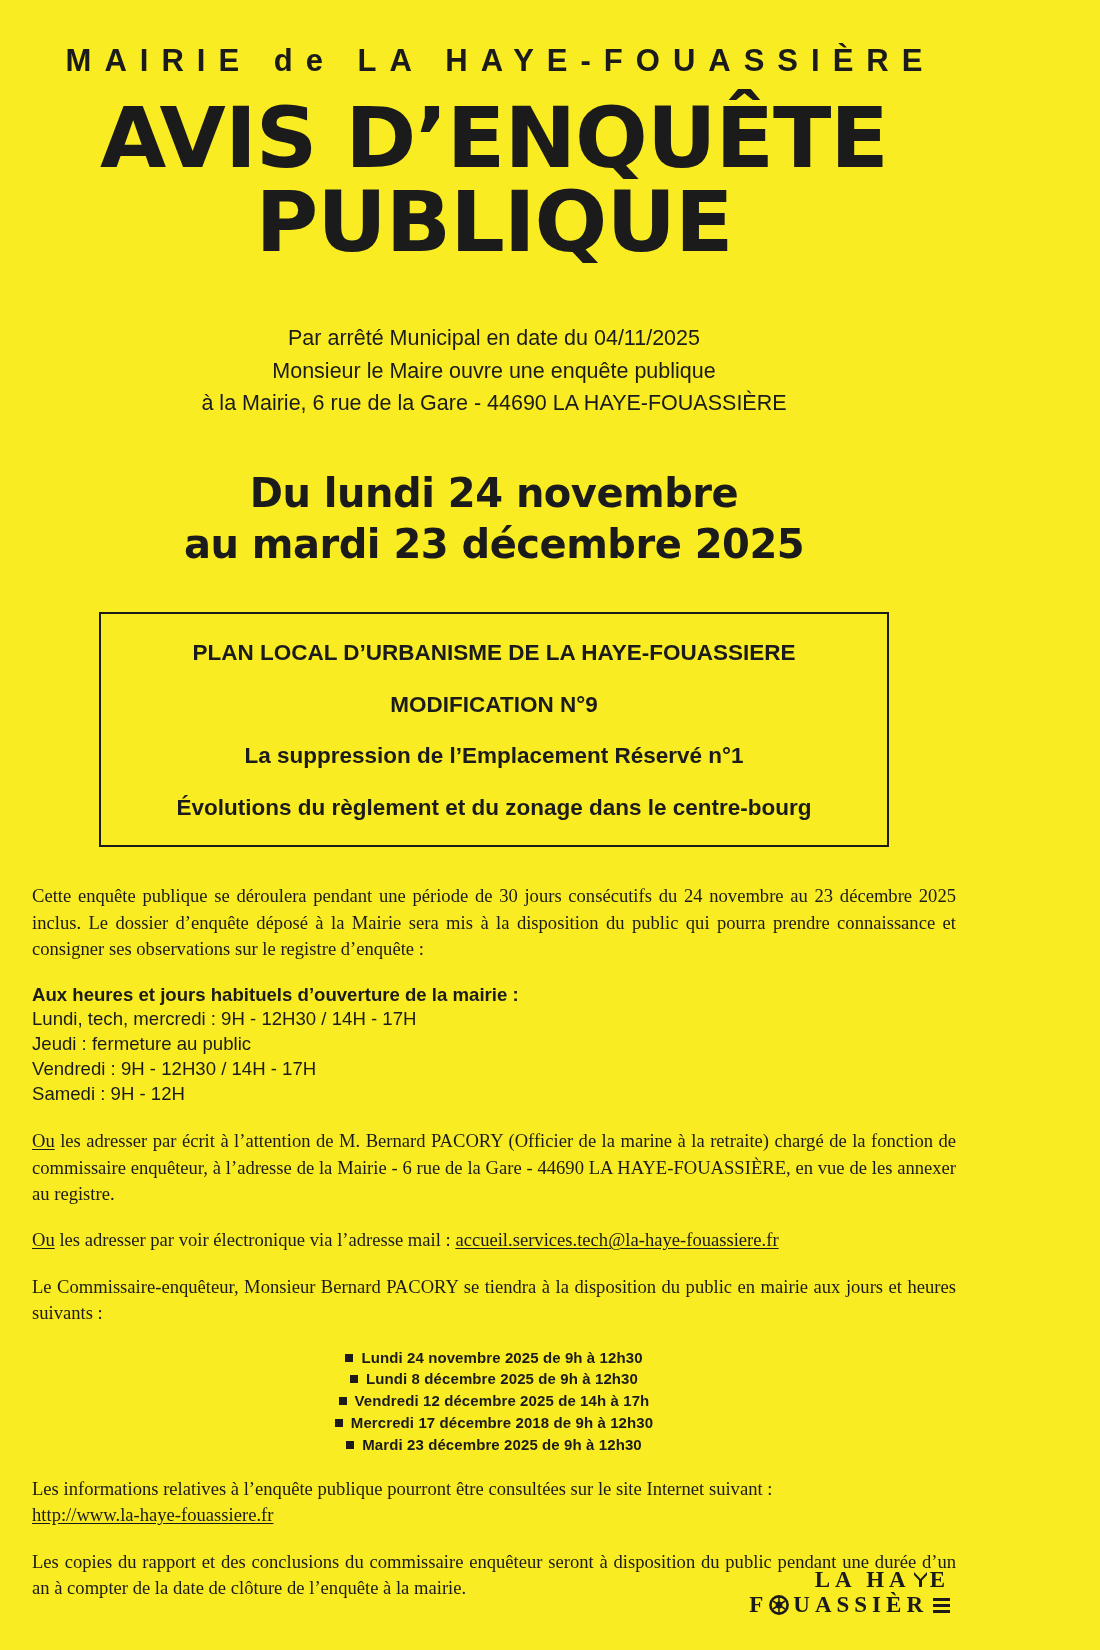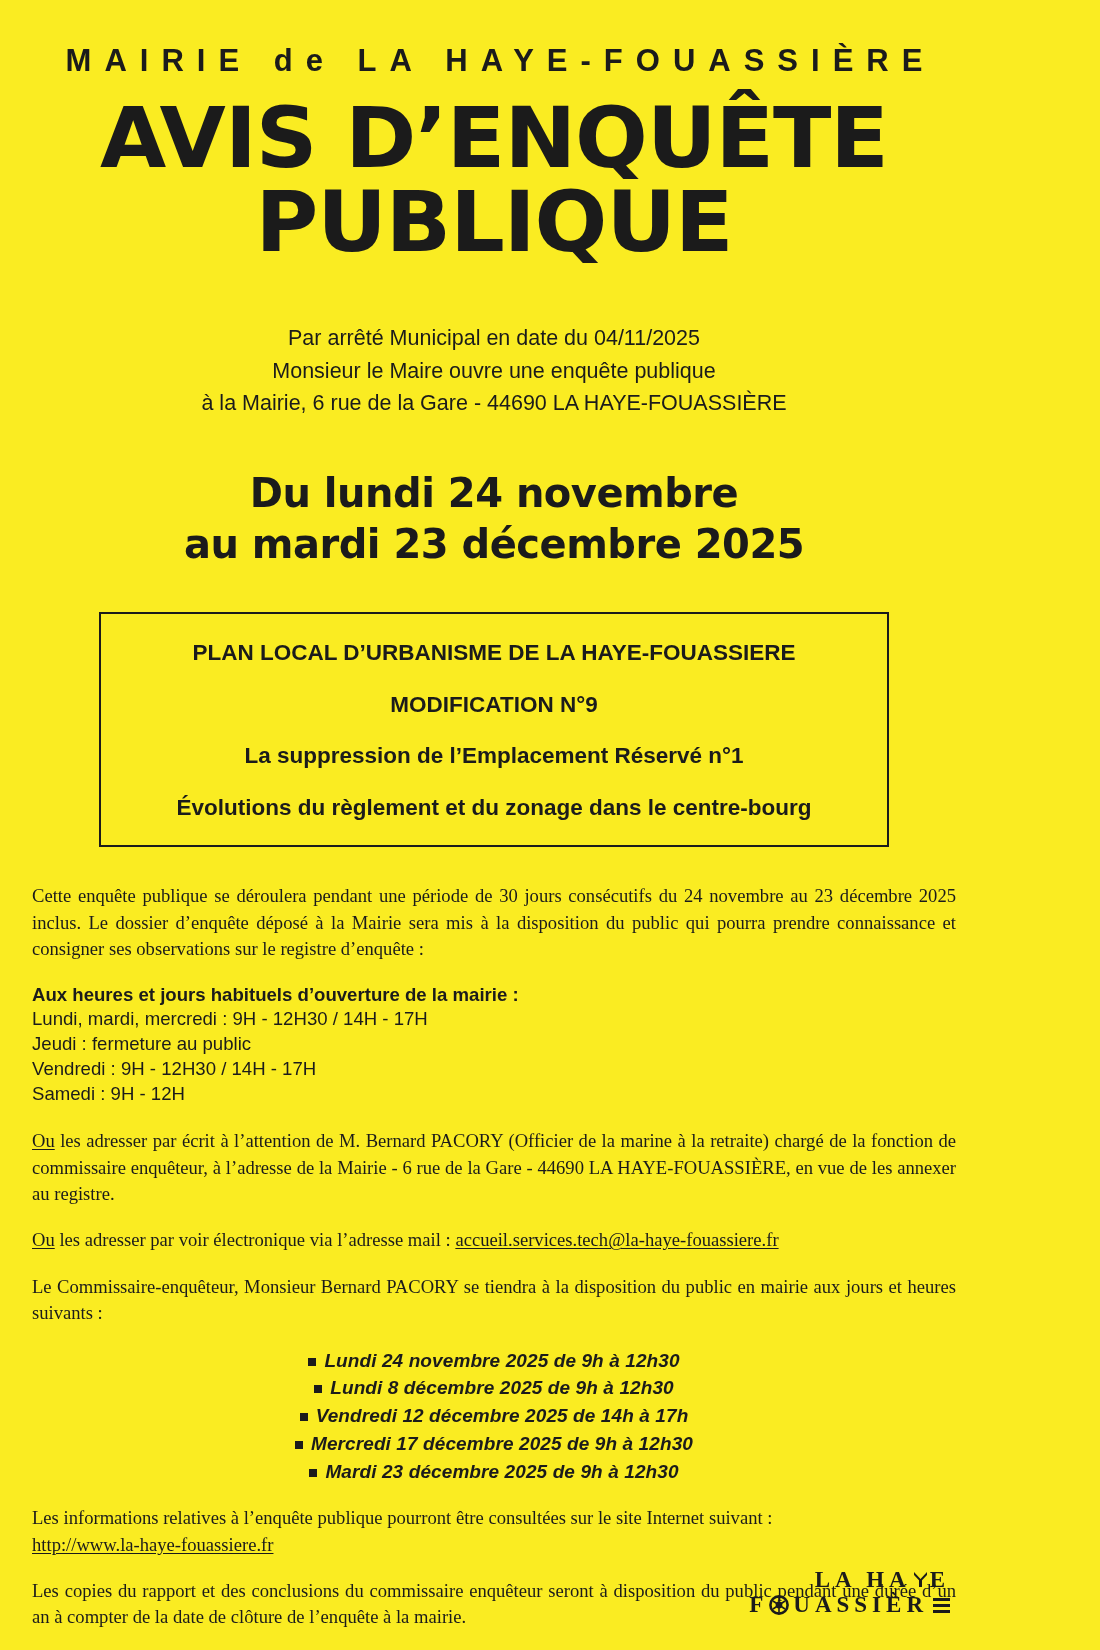--- a/index.html
+++ b/index.html
@@ -125,24 +125,23 @@
 
   
   .bullets {
     list-style: none;
     margin: 18px 0 20px 0;
     padding: 0;
     text-align: center;
   }
   .bullets li {
     font-weight: 700;
-    font-size: 19px;
+    font-size: 15px;
     line-height: 1.46;
     letter-spacing: 0.1px;
-    font-style: italic;
   }
   .bullets li .sq {
     display: inline-block;
     width: 8px;
     height: 8px;
     background: #1b1b1b;
     margin-right: 8px;
     vertical-align: 1px;
   }
 
@@ -230,37 +229,37 @@
     <div class="boxed-line l3">La suppression de l’Emplacement Réservé n°1</div>
     <div class="boxed-line l4">Évolutions du règlement et du zonage dans le centre-bourg</div>
   </div>
 
   <div class="body-wrap">
 
     <p class="para">Cette enquête publique se déroulera pendant une période de 30 jours consécutifs du 24 novembre au 23 décembre 2025 inclus. Le dossier d’enquête déposé à la Mairie sera mis à la disposition du public qui pourra prendre connaissance et consigner ses observations sur le registre d’enquête :</p>
 
     <div class="hours">
       <div class="hdr">Aux heures et jours habituels d’ouverture de la mairie :</div>
-      <div>Lundi, mardi, mercredi : 9H - 12H30 / 14H - 17H</div>
+      <div>Lundi, tech, mercredi : 9H - 12H30 / 14H - 17H</div>
       <div>Jeudi : fermeture au public</div>
       <div>Vendredi : 9H - 12H30 / 14H - 17H</div>
       <div>Samedi : 9H - 12H</div>
     </div>
 
     <p class="para"><u class="plain">Ou</u><span> les adresser par écrit à l’attention de M. Bernard PACORY (Officier de la marine à la retraite) chargé de la fonction de commissaire enquêteur, à l’adresse de la Mairie  - 6 rue de la Gare - 44690 LA HAYE-FOUASSIÈRE, en vue de les annexer au registre.</span></p>
 
     <p class="para nojust"><u class="plain">Ou</u><span> les adresser par voir électronique via l’adresse mail : </span><a class="link" href="#">accueil.services.tech@la-haye-fouassiere.fr</a></p>
 
     <p class="para">Le Commissaire-enquêteur, Monsieur Bernard PACORY se tiendra à la disposition du public en mairie aux jours et heures suivants :</p>
 
     <ul class="bullets">
       <li><span class="sq"></span><span>Lundi 24 novembre 2025 de 9h à 12h30</span></li>
       <li><span class="sq"></span><span>Lundi 8 décembre 2025 de 9h à 12h30</span></li>
       <li><span class="sq"></span><span>Vendredi 12 décembre 2025 de 14h à 17h</span></li>
-      <li><span class="sq"></span><span>Mercredi 17 décembre 2025 de 9h à 12h30</span></li>
+      <li><span class="sq"></span><span>Mercredi 17 décembre 2018 de 9h à 12h30</span></li>
       <li><span class="sq"></span><span>Mardi 23 décembre 2025 de 9h à 12h30</span></li>
     </ul>
 
     <p class="para nojust"><span>Les informations relatives à l’enquête publique pourront être consultées sur le site Internet suivant :</span><br><a class="link" href="#">http://www.la-haye-fouassiere.fr</a></p>
 
     <p class="para">Les copies du rapport et des conclusions du commissaire enquêteur seront à disposition du public pendant une durée d’un an à compter de la date de clôture de l’enquête à la mairie.</p>
 
   </div>
 
   <div class="footer-logo">

